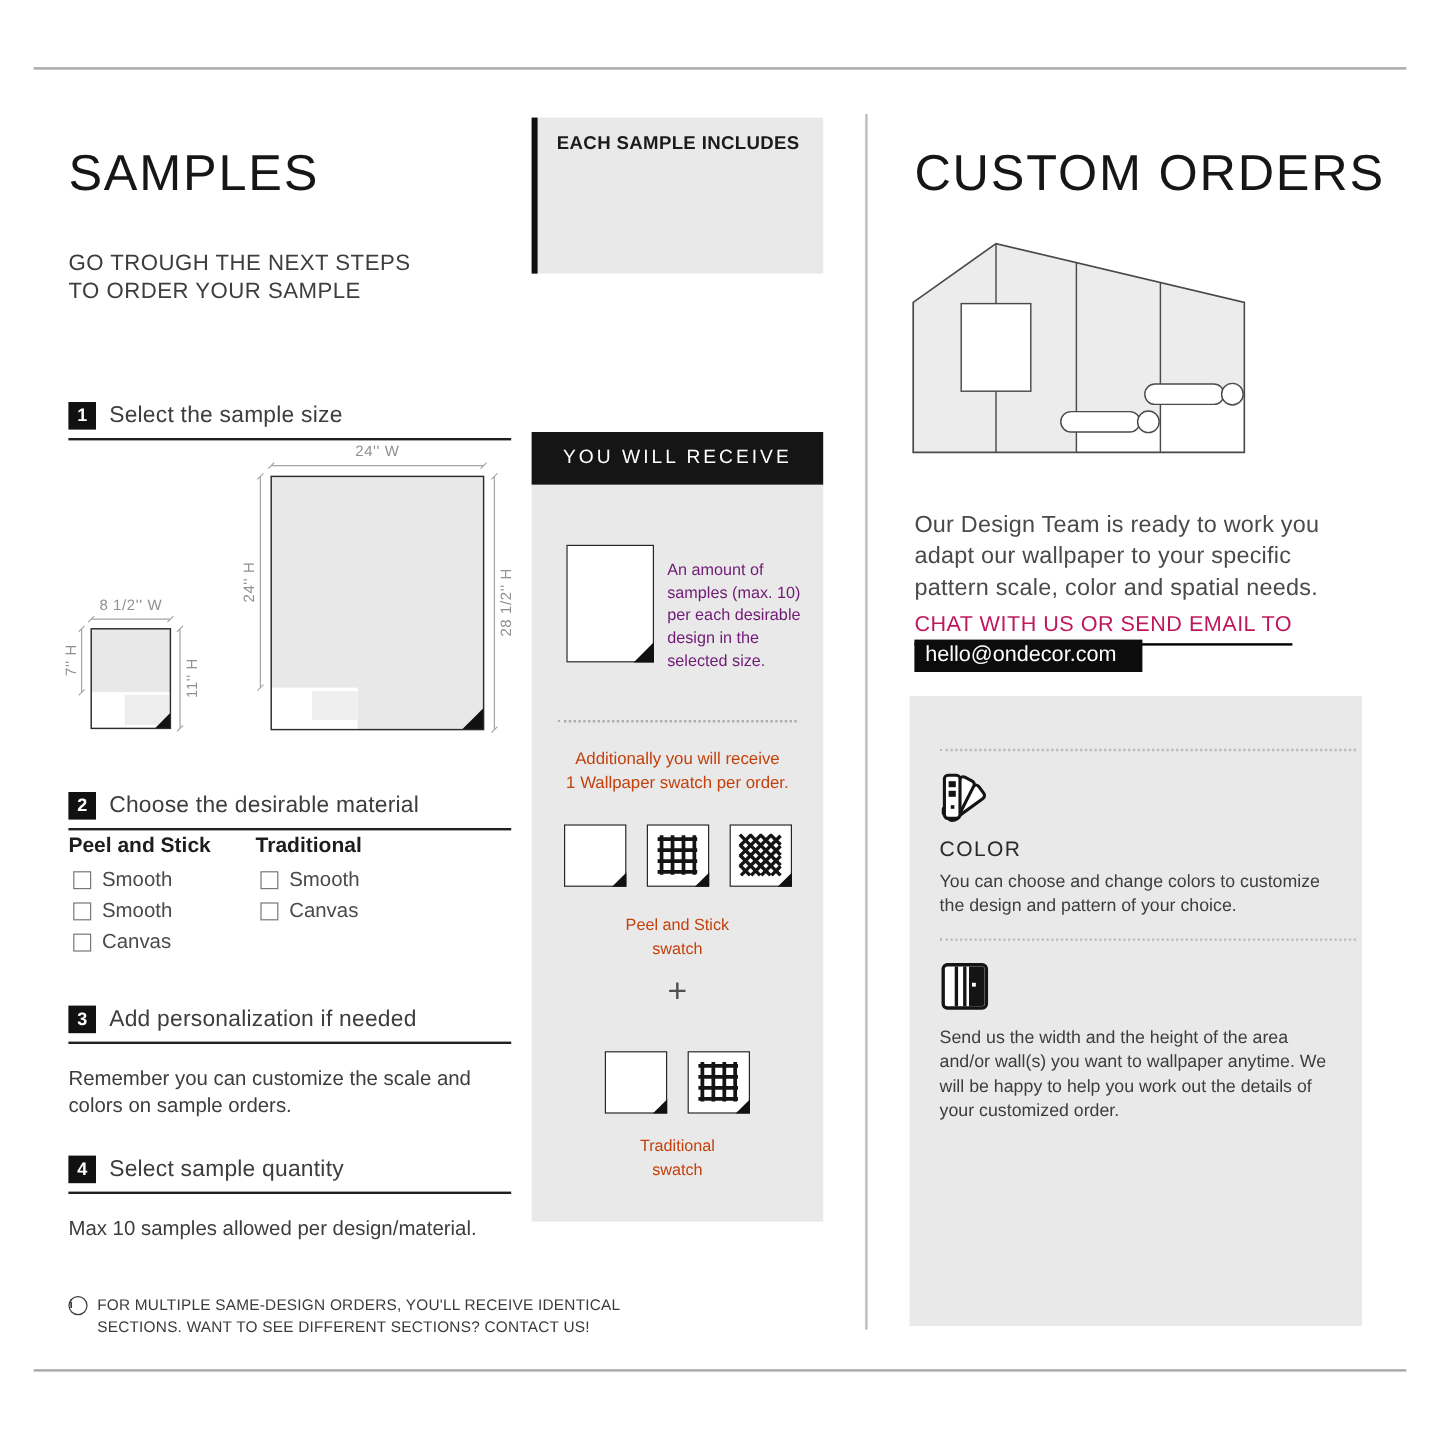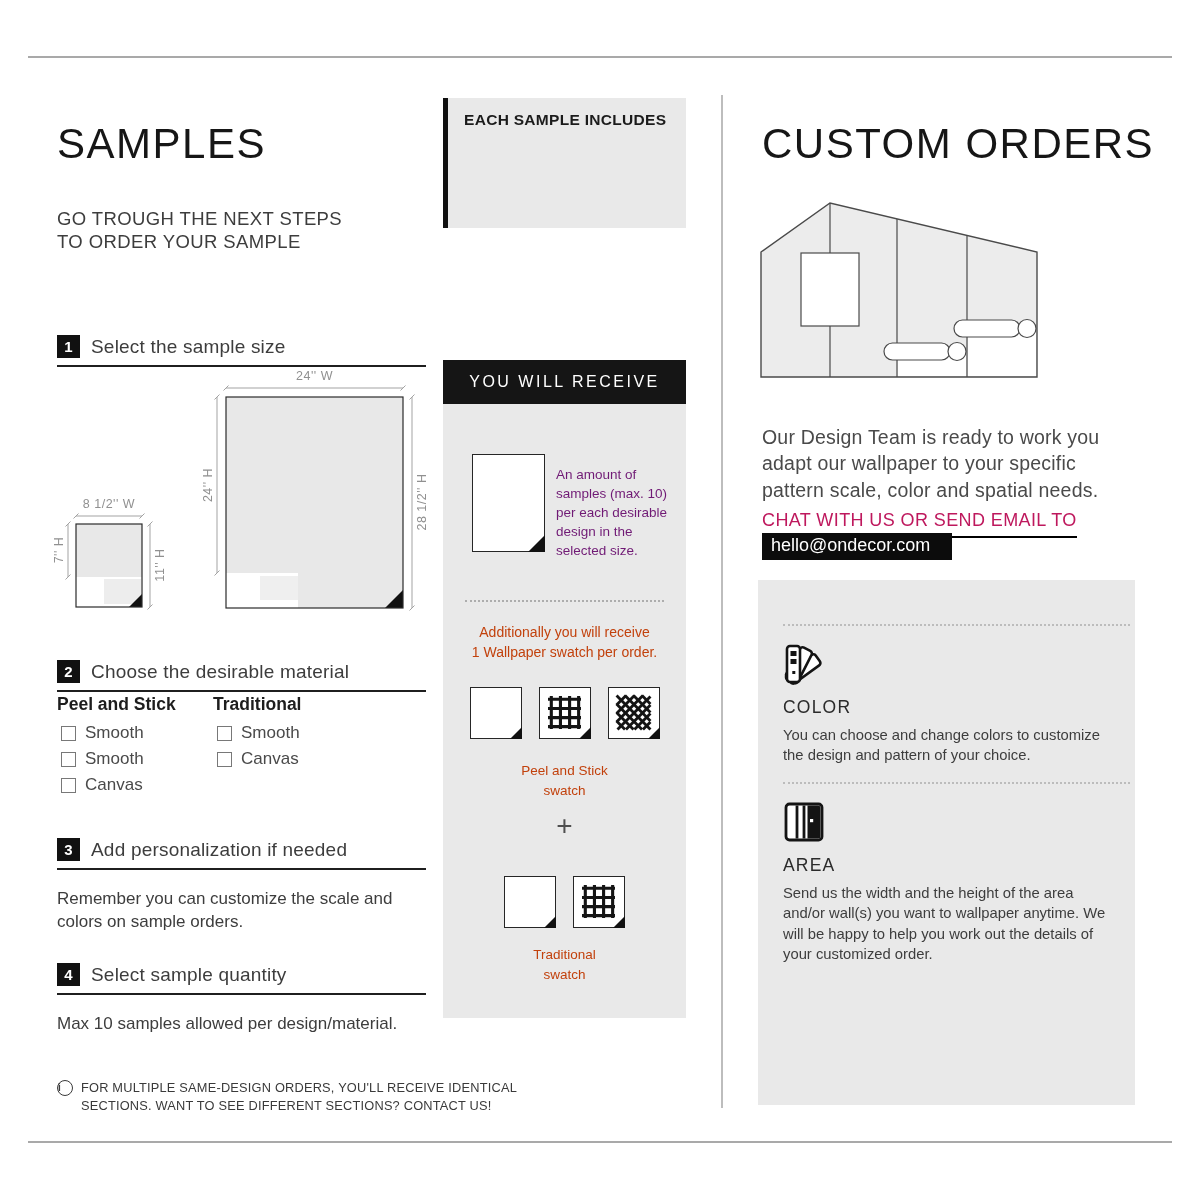--- a/index.html
+++ b/index.html
@@ -351,19 +351,18 @@
     <div class="feature">
       <div class="f-icon">
         <svg width="44" height="42" viewBox="0 0 44 42">
           <rect x="3" y="3" width="36" height="36" rx="3.5" fill="#ffffff" stroke="#141414" stroke-width="2.8"></rect>
           <line x1="14" y1="4.5" x2="14" y2="37.5" stroke="#141414" stroke-width="2.8"></line>
           <line x1="21" y1="4.5" x2="21" y2="37.5" stroke="#141414" stroke-width="2.8"></line>
           <path d="M24.5 4.5 h10.5 a2.5 2.5 0 0 1 2.5 2.5 v28 a2.5 2.5 0 0 1 -2.5 2.5 h-10.5 z" fill="#141414"></path>
           <rect x="27" y="18" width="3.2" height="3.2" fill="#ffffff"></rect>
         </svg>
       </div>
-      <div class="f-title">AREA</div>
       <div class="f-desc">Send us the width and the height of the area and/or wall(s) you want to wallpaper anytime. We will be happy to help you work out the details of your customized order.</div>
     </div>
 
   </div>
 
 </div>
 
 </body></html>

